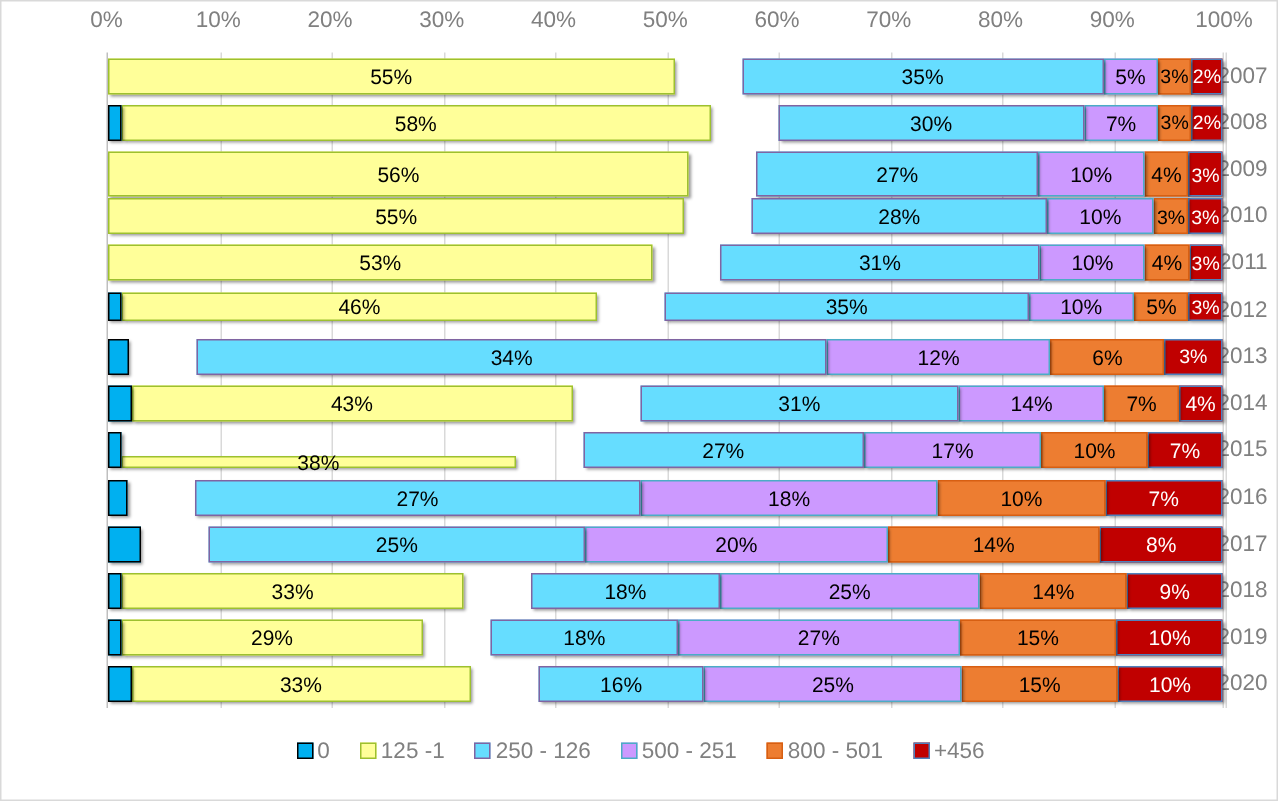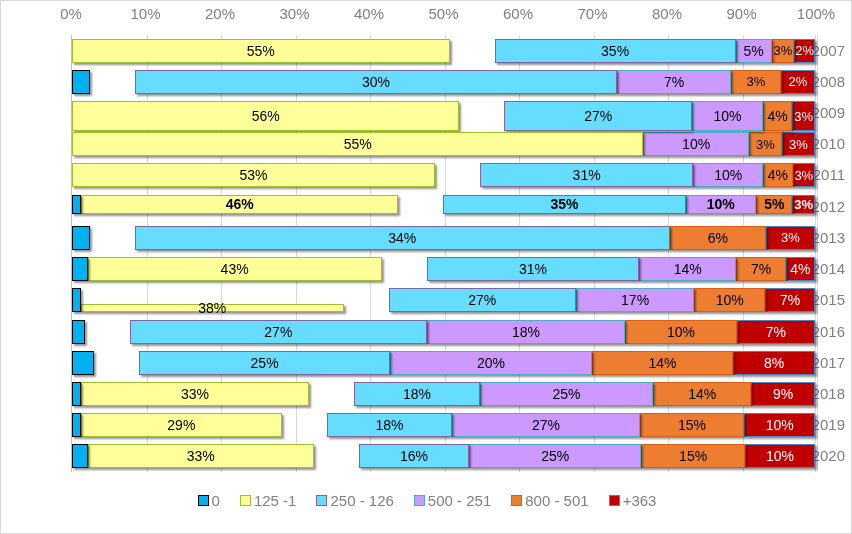--- a/index.html
+++ b/index.html
@@ -117,20 +117,23 @@
         </div>
         <div class="seg s4 tiny" style="flex: 3 0 0px; z-index: 6;">
           <span class="lbl">3%</span>
         </div>
         <div class="seg s5 tiny" style="flex: 2 0 0px; z-index: 5;">
           <span class="lbl">2%</span>
         </div>
       </div>
       <div class="row" style="top: 34.8214px; height: 24px;">
         <div class="seg s0 tiny" style="flex: 1 0 0px; z-index: 10;"></div>
+        <div class="seg s1" style="flex: 58 0 0px; z-index: 9;">
+          <span class="lbl">58%</span>
+        </div>
         <div class="seg s2" style="flex: 30 0 0px; z-index: 8;">
           <span class="lbl">30%</span>
         </div>
         <div class="seg s3" style="flex: 7 0 0px; z-index: 7;">
           <span class="lbl">7%</span>
         </div>
         <div class="seg s4 tiny" style="flex: 3 0 0px; z-index: 6;">
           <span class="lbl">3%</span>
         </div>
         <div class="seg s5 tiny" style="flex: 2 0 0px; z-index: 5;">
@@ -151,20 +154,23 @@
           <span class="lbl">4%</span>
         </div>
         <div class="seg s5 tiny" style="flex: 3 0 0px; z-index: 5;">
           <span class="lbl">3%</span>
         </div>
       </div>
       <div class="row" style="top: 97.25px; height: 24px;">
         <div class="seg s1" style="flex: 55 0 0px; z-index: 9;">
           <span class="lbl">55%</span>
         </div>
+        <div class="seg s2" style="flex: 28 0 0px; z-index: 8;">
+          <span class="lbl">28%</span>
+        </div>
         <div class="seg s3" style="flex: 10 0 0px; z-index: 7;">
           <span class="lbl">10%</span>
         </div>
         <div class="seg s4 tiny" style="flex: 3 0 0px; z-index: 6;">
           <span class="lbl">3%</span>
         </div>
         <div class="seg s5 tiny" style="flex: 3 0 0px; z-index: 5;">
           <span class="lbl">3%</span>
         </div>
       </div>
@@ -178,21 +184,21 @@
         <div class="seg s3" style="flex: 10 0 0px; z-index: 7;">
           <span class="lbl">10%</span>
         </div>
         <div class="seg s4" style="flex: 4 0 0px; z-index: 6;">
           <span class="lbl">4%</span>
         </div>
         <div class="seg s5 tiny" style="flex: 3 0 0px; z-index: 5;">
           <span class="lbl">3%</span>
         </div>
       </div>
-      <div class="row" style="top: 159.679px; height: 19px; font-weight: bold;">
+      <div class="row" style="top: 159.679px; height: 19px;">
         <div class="seg s0 tiny" style="flex: 1 0 0px; z-index: 10;"></div>
         <div class="seg s1" style="flex: 46 0 0px; z-index: 9;">
           <span class="lbl">46%</span>
         </div>
         <div class="seg s2" style="flex: 35 0 0px; z-index: 8;">
           <span class="lbl">35%</span>
         </div>
         <div class="seg s3" style="flex: 10 0 0px; z-index: 7;">
           <span class="lbl">10%</span>
         </div>
@@ -200,20 +206,23 @@
           <span class="lbl">5%</span>
         </div>
         <div class="seg s5 tiny" style="flex: 3 0 0px; z-index: 5;">
           <span class="lbl">3%</span>
         </div>
       </div>
       <div class="row" style="top: 190.893px; height: 24px;">
         <div class="seg s0 tiny" style="flex: 1 0 0px; z-index: 10;"></div>
         <div class="seg s2" style="flex: 34 0 0px; z-index: 8;">
           <span class="lbl">34%</span>
+        </div>
+        <div class="seg s3" style="flex: 12 0 0px; z-index: 7;">
+          <span class="lbl">12%</span>
         </div>
         <div class="seg s4" style="flex: 6 0 0px; z-index: 6;">
           <span class="lbl">6%</span>
         </div>
         <div class="seg s5 tiny" style="flex: 3 0 0px; z-index: 5;">
           <span class="lbl">3%</span>
         </div>
       </div>
       <div class="row" style="top: 222.107px; height: 24px;">
         <div class="seg s0 tiny" style="flex: 2 0 0px; z-index: 10;"></div>
@@ -353,21 +362,21 @@
       <div class="leg-item">
         <span class="leg-sw s3"></span>
         <span class="leg-txt">500 - 251</span>
       </div>
       <div class="leg-item">
         <span class="leg-sw s4"></span>
         <span class="leg-txt">800 - 501</span>
       </div>
       <div class="leg-item">
         <span class="leg-sw s5"></span>
-        <span class="leg-txt">+363</span>
+        <span class="leg-txt">+456</span>
       </div>
     </div>
 
 <div class="ylabel" style="top: 40.6071px; width: 64px;">2007</div>
     <div class="ylabel" style="top: 71.8214px; width: 64px;">2008</div>
     <div class="ylabel" style="top: 103.036px; width: 64px;">2009</div>
     <div class="ylabel" style="top: 134.25px; width: 64px;">2010</div>
     <div class="ylabel" style="top: 165.464px; width: 64px;">2011</div>
     <div class="ylabel" style="top: 196.679px; width: 64px;">2012</div>
     <div class="ylabel" style="top: 227.893px; width: 64px;">2013</div>

